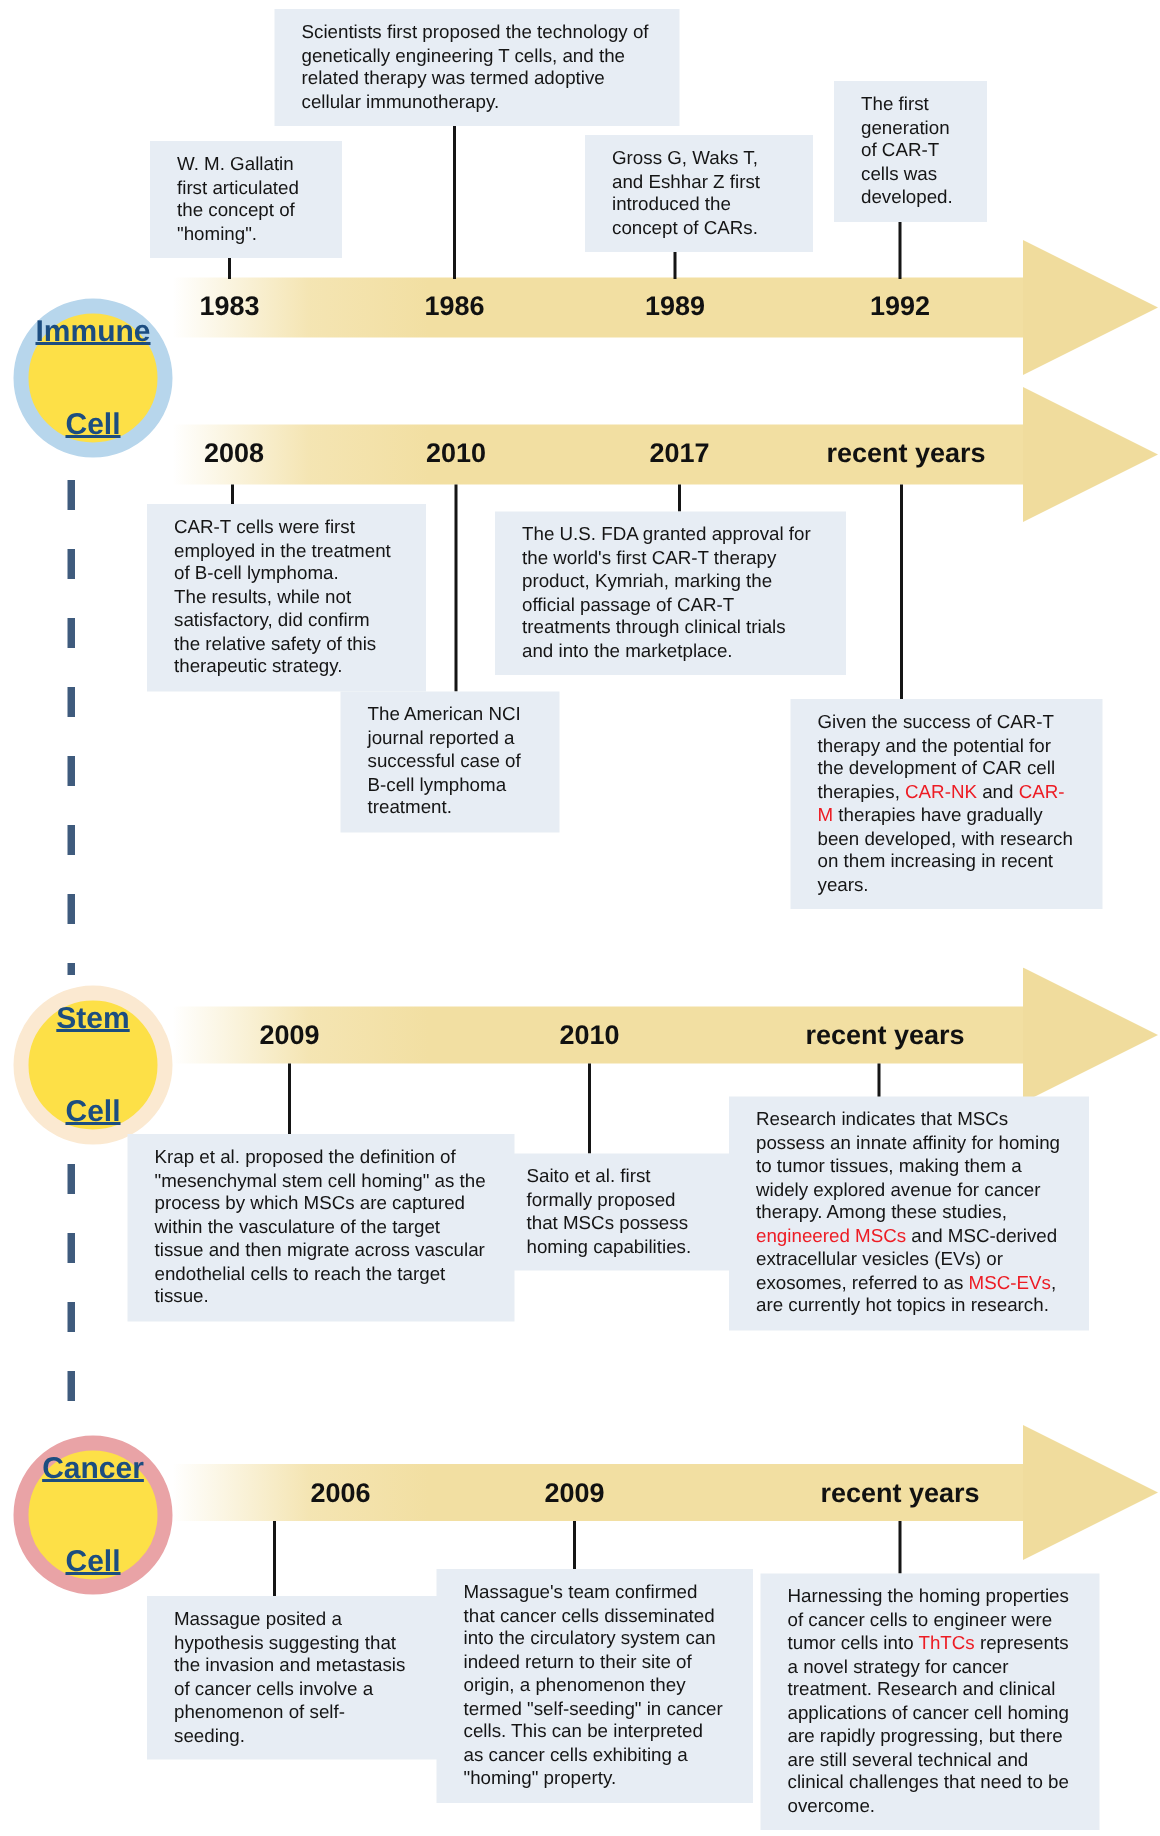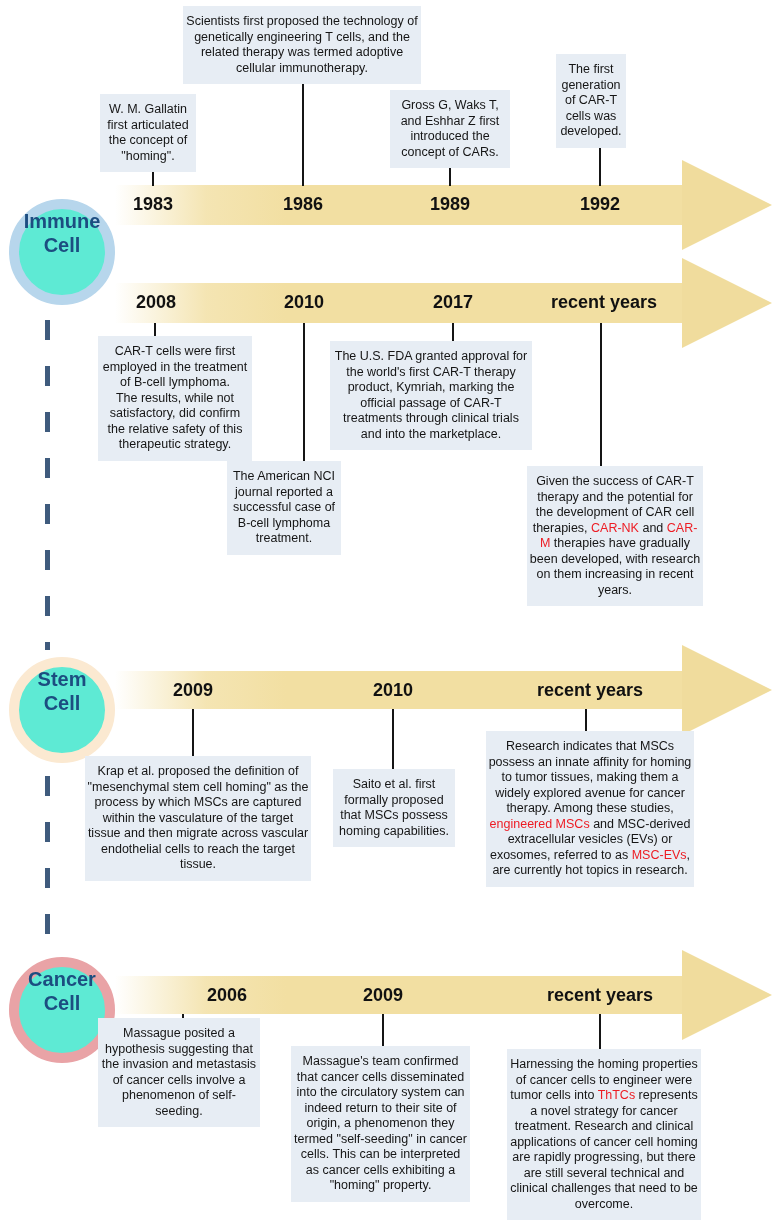--- a/index.html
+++ b/index.html
@@ -3,22 +3,22 @@
 <meta charset="utf-8">
 <style>
   html,body{margin:0;padding:0;background:#ffffff;}
   .canvas{
     position:relative;width:773px;height:1224px;background:#ffffff;overflow:hidden;
     font-family:"Liberation Sans","DejaVu Sans",sans-serif;color:#151515;
   }
   
   .cell-circle{
     position:absolute;width:86px;height:86px;border-radius:50%;
-    background:#5eead4;display:flex;flex-direction:column;align-items:center;justify-content:flex-start;
-    font-weight:bold;font-size:20px;line-height:24px;color:#1c4d80;text-align:center;
+    background:#fde047;display:flex;flex-direction:column;align-items:center;justify-content:space-between;
+    font-weight:bold;font-size:20px;line-height:24px;color:#1c4d80;text-align:center;text-decoration:underline;
   }
   .ring-immune{border:10px solid #b7d6ec;}
   .ring-stem{border:10px solid #fbe9d1;}
   .ring-cancer{border:10px solid #e9a3a6;}
   
   .dash{
     position:absolute;width:5px;
     background:repeating-linear-gradient(to bottom,#3f5b7d 0 20px,transparent 20px 46px);
   }
   
@@ -29,22 +29,22 @@
   .head{position:absolute;width:90px;height:90px;}
   
   .year{
     position:absolute;transform:translateX(-50%);
     font-weight:bold;font-size:18px;line-height:22px;color:#111;white-space:nowrap;
   }
   
   .tick{position:absolute;width:2px;background:#151515;}
   
   .box{
-    position:absolute;background:#e7edf4;padding:8px 2px;
-    font-size:12.5px;line-height:15.5px;color:#151515;text-align:center;
+    position:absolute;background:#e7edf4;padding:8px 18px;
+    font-size:12.5px;line-height:15.5px;color:#151515;
   }
   .box p{margin:0;white-space:pre-line;}
   .red{color:#ed1c24;}
 </style>
 </head>
 <body>
 
 <div class="canvas">
 
   <div class="cell-circle ring-immune" style="left:9px;top:199px;">
@@ -148,21 +148,21 @@
     </svg>
 
   <span class="year" style="left:183px;top:984px;margin-left:44px;">2006</span>
   <span class="year" style="left:383px;top:984px;">2009</span>
   <span class="year" style="left:600px;top:984px;">recent years</span>
 
   <div class="tick" style="left:182px;top:1014px;height:50px;"></div>
   <div class="tick" style="left:382px;top:1014px;height:32px;"></div>
   <div class="tick" style="left:599px;top:1014px;height:35px;"></div>
 
-  <div class="box" style="left:98px;top:1018px;width:158px;">
+  <div class="box" style="left:98px;top:1064px;width:158px;">
     <p>Massague posited a hypothesis suggesting that the invasion and metastasis of cancer cells involve a phenomenon of self-seeding.</p>
   </div>
   <div class="box" style="left:291px;top:1046px;width:175px;">
     <p>Massague's team confirmed that cancer cells disseminated into the circulatory system can indeed return to their site of origin, a phenomenon they termed "self-seeding" in cancer cells. This can be interpreted as cancer cells exhibiting a "homing" property.</p>
   </div>
   <div class="box" style="left:507px;top:1049px;width:190px;">
     <p><span>Harnessing the homing properties of cancer cells to engineer were tumor cells into </span><span class="red">ThTCs</span><span> represents a novel strategy for cancer treatment. Research and clinical applications of cancer cell homing are rapidly progressing, but there are still several technical and clinical challenges that need to be overcome.</span></p>
   </div>
 
 </div>

